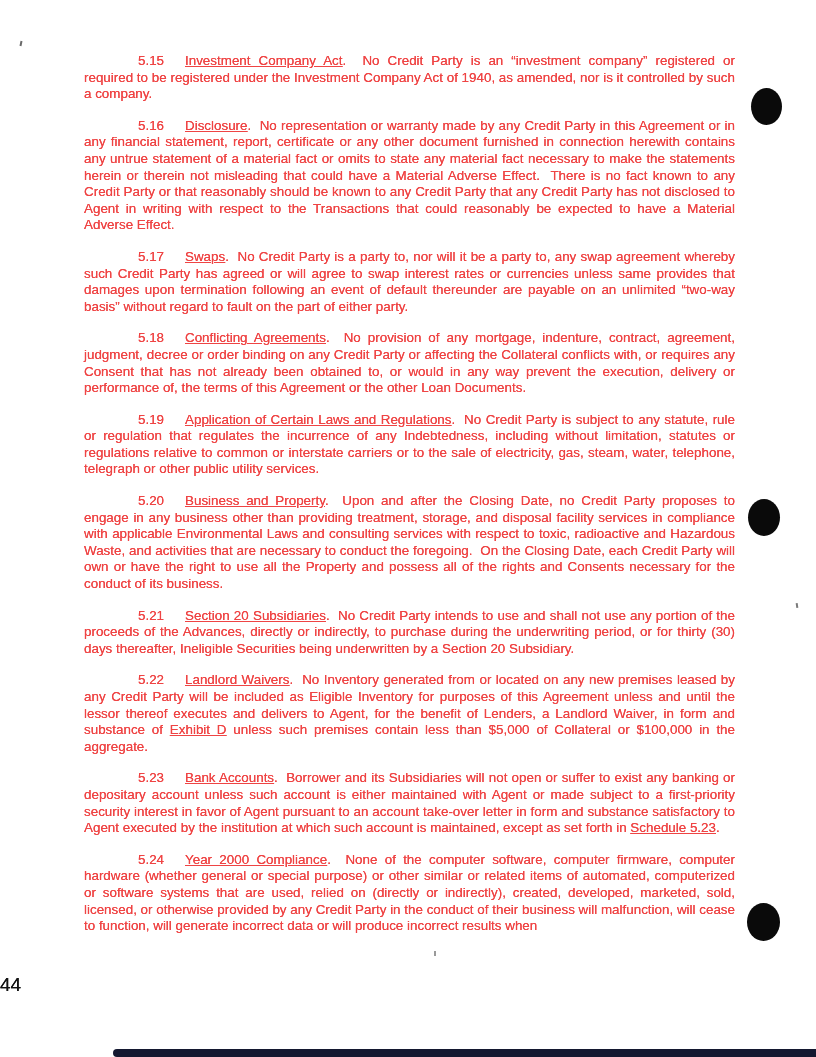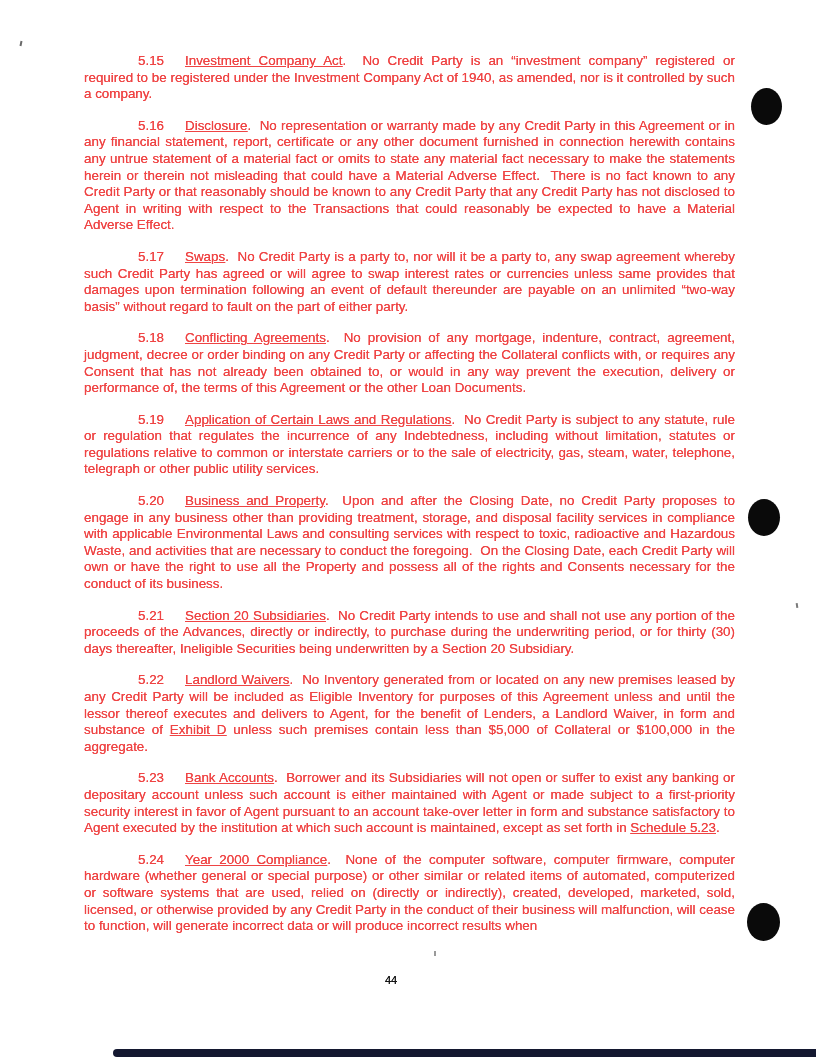--- a/index.html
+++ b/index.html
@@ -20,23 +20,22 @@
     text-align: justify;
     text-shadow: 0 0 0.45px currentColor; 
   }
   p.section { margin: 0 0 15px 0; text-indent: 54px; }
   .num { display: inline-block; width: 47px; text-indent: 0; }
   .heading { text-decoration: underline; }
   .u { text-decoration: underline; margin-top: 12px; }
   .page-num {
     position: absolute;
     top: 974px; left: 0; width: 782px;
-    text-align: center;
     color: #131313;
-    font-size: 11px;
+    font-size: 19px;
     text-shadow: 0 0 0.45px currentColor;
   }
   .dot {
     position: absolute;
     background: #0a0a0a;
     border-radius: 50%;
   }
   .dot1 { left: 751px; top: 88px;  width: 31px; height: 37px; }
   .dot2 { left: 748px; top: 499px; width: 32px; height: 37px; }
   .dot3 { left: 747px; top: 903px; width: 33px; height: 38px; }

